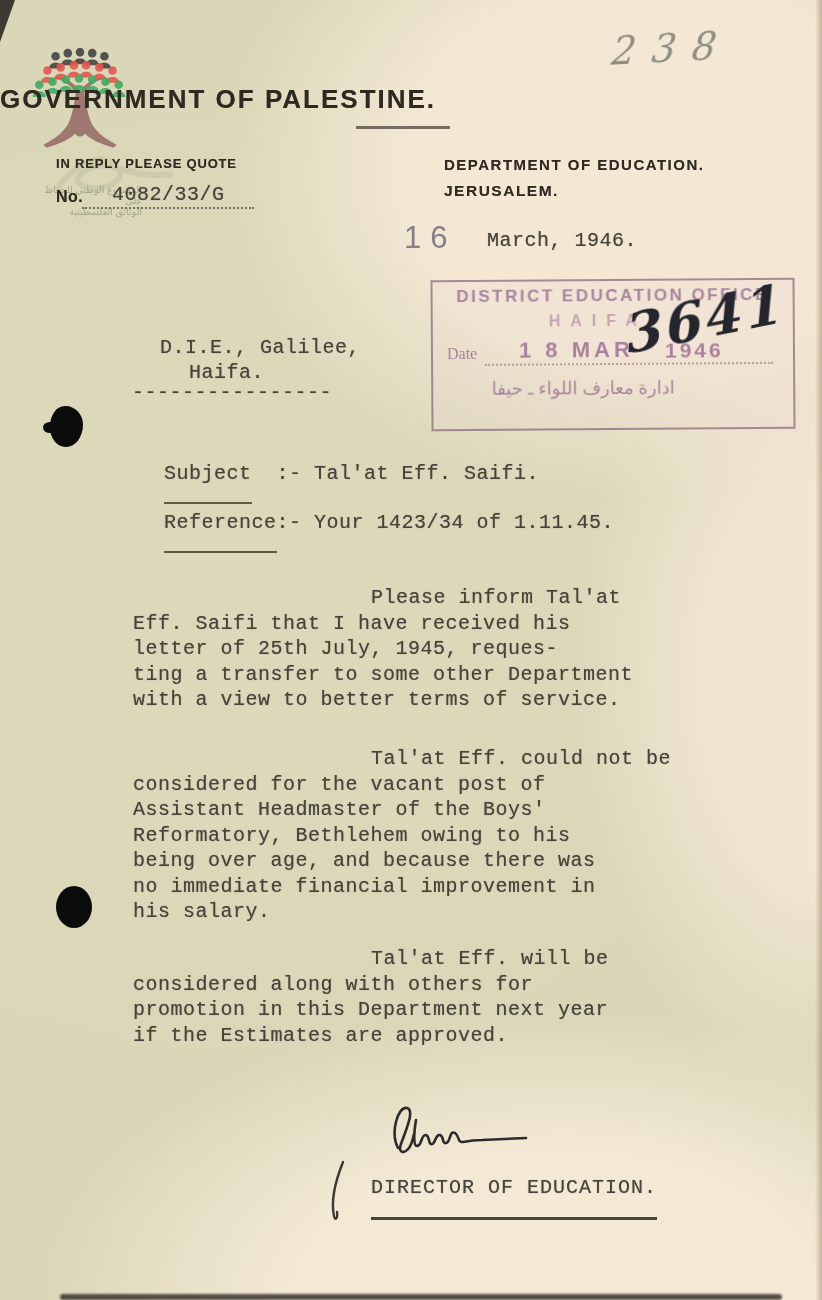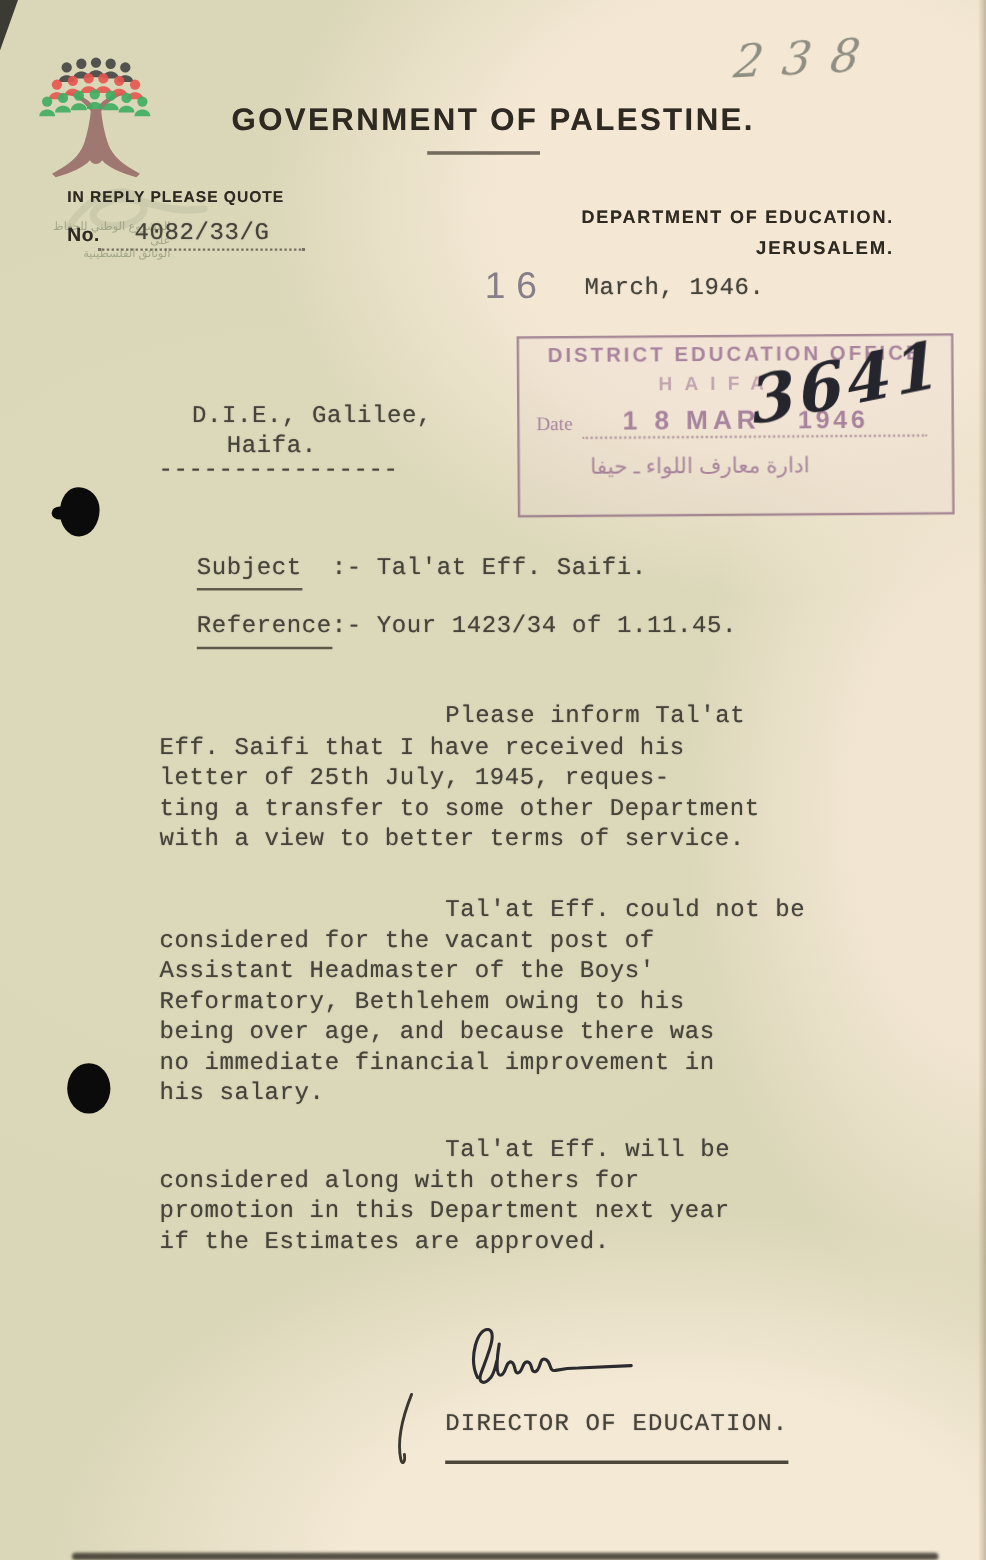--- a/index.html
+++ b/index.html
@@ -28,27 +28,27 @@
     line-height:25.5px;
     white-space:pre;
   }
   .para{
     white-space:pre-wrap;
     width:660px;
     text-indent:238px;
   }
   
   .print{font-weight:bold;color:#2e2a22;text-shadow:0 0 0.5px rgba(46,42,34,0.5);}
-  .gov-title{left:0;right:0;top:84px;text-align:center;font-size:26px;letter-spacing:2px;}
+  .gov-title{left:0;right:0;top:84px;text-align:left;font-size:26px;letter-spacing:2px;}
   .gov-rule{left:356px;top:126px;width:94px;height:3px;background:rgba(75,69,58,0.75);filter:blur(0.4px);}
   .reply-quote{left:56px;top:156px;font-size:13px;letter-spacing:0.8px;}
   .no-label{left:56px;top:188px;font-size:16px;letter-spacing:0.5px;}
   .no-dots{left:82px;top:207px;width:172px;border-bottom:2px dotted rgba(62,57,47,0.65);}
   .file-number{left:112px;top:182px;}
-  .dept-block{left:433px;top:156px;width:312px;text-align:right;margin-top:17px;}
+  .dept-block{left:444px;top:156px;width:312px;text-align:left;}
   .dept-line1{font-size:15px;letter-spacing:1.5px;}
   .dept-line2{font-size:15.5px;letter-spacing:1.5px;margin-top:9px;}
   
   .pencil-238{
     left:612px;top:26px;
     font-family:"DejaVu Serif", serif;
     font-style:italic;
     font-size:38px;
     letter-spacing:16px;
     color:#85857a;
@@ -88,21 +88,21 @@
     color:#25252e;
     transform:rotate(-11deg) skewX(-6deg);
   }
   
   .addr1{left:135px;top:335px;margin-left:25px;}
   .addr2{left:189px;top:360px;}
   .addr-rule{left:132px;top:380px;}
   
   .subj-line{left:164px;top:461px;}
   .ref-line{left:164px;top:510px;}
-  .ulab{border-bottom:2px solid rgba(62,57,47,0.8);padding-bottom:5px;}
+  .ulab{border-bottom:2px solid rgba(62,57,47,0.8);padding-bottom:17px;}
   
   .para1{left:133px;top:585px;}
   .para2{left:133px;top:746px;}
   .para3{left:133px;top:946px;}
   
   .hole{background:#0b0b0b;filter:blur(0.6px);}
   .hole1{left:50px;top:406px;width:33px;height:41px;border-radius:46% 54% 52% 48%/50% 46% 56% 48%;}
   .hole1::before{content:"";position:absolute;left:-7px;top:16px;width:14px;height:11px;background:#0b0b0b;border-radius:50%;}
   .hole2{left:56px;top:886px;width:36px;height:42px;border-radius:50%;}
   

